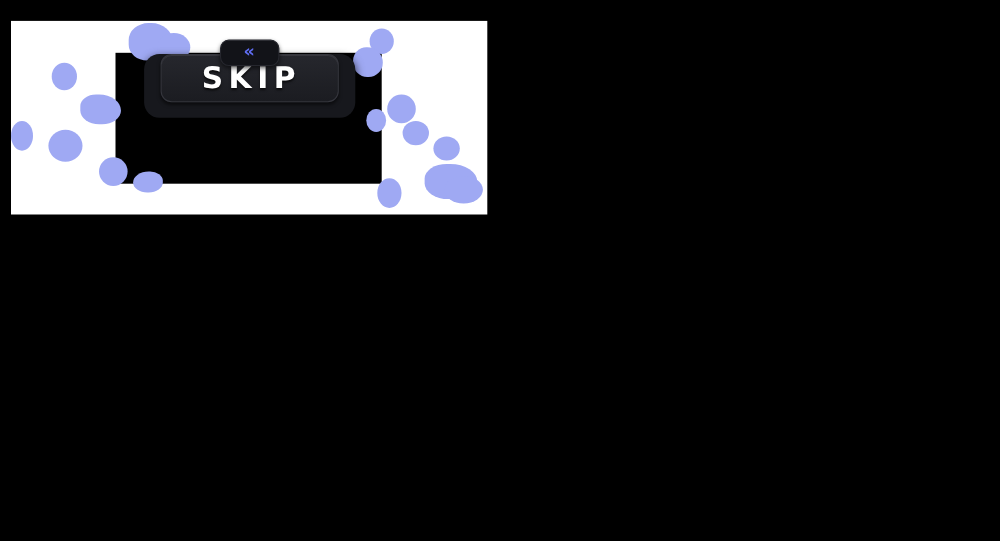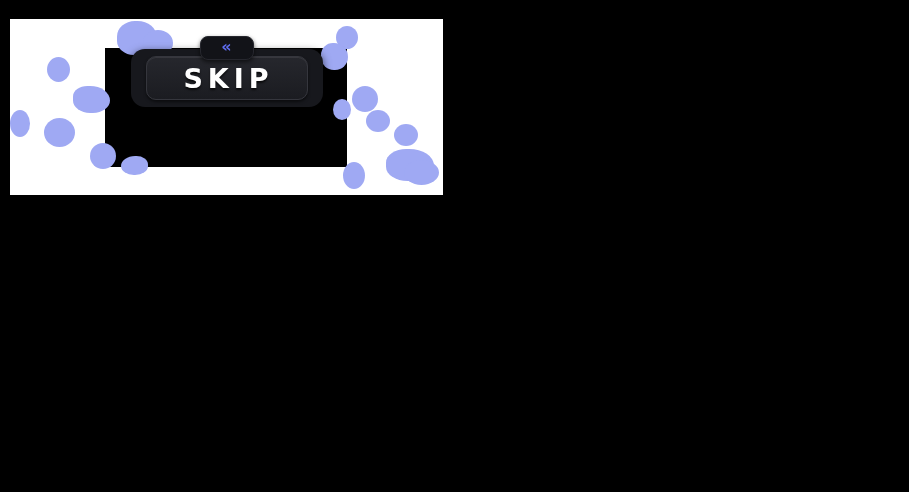--- a/index.html
+++ b/index.html
@@ -79,21 +79,20 @@
     font-weight: bold;
     line-height: 1;
     transform: translateY(-1px);
   }
   .skip-panel {
     width: 192px;
     height: 58px;
     background: #17181d;
     border-radius: 14px;
     display: flex;
-    align-items: center;
     justify-content: center;
     box-shadow: 0 3px 8px rgba(0,0,0,0.7);
   }
   .skip-button {
     width: 160px;
     height: 42px;
     background: linear-gradient(#26272d, #1b1c21);
     border: 1px solid #35363d;
     border-radius: 10px;
     display: flex;

